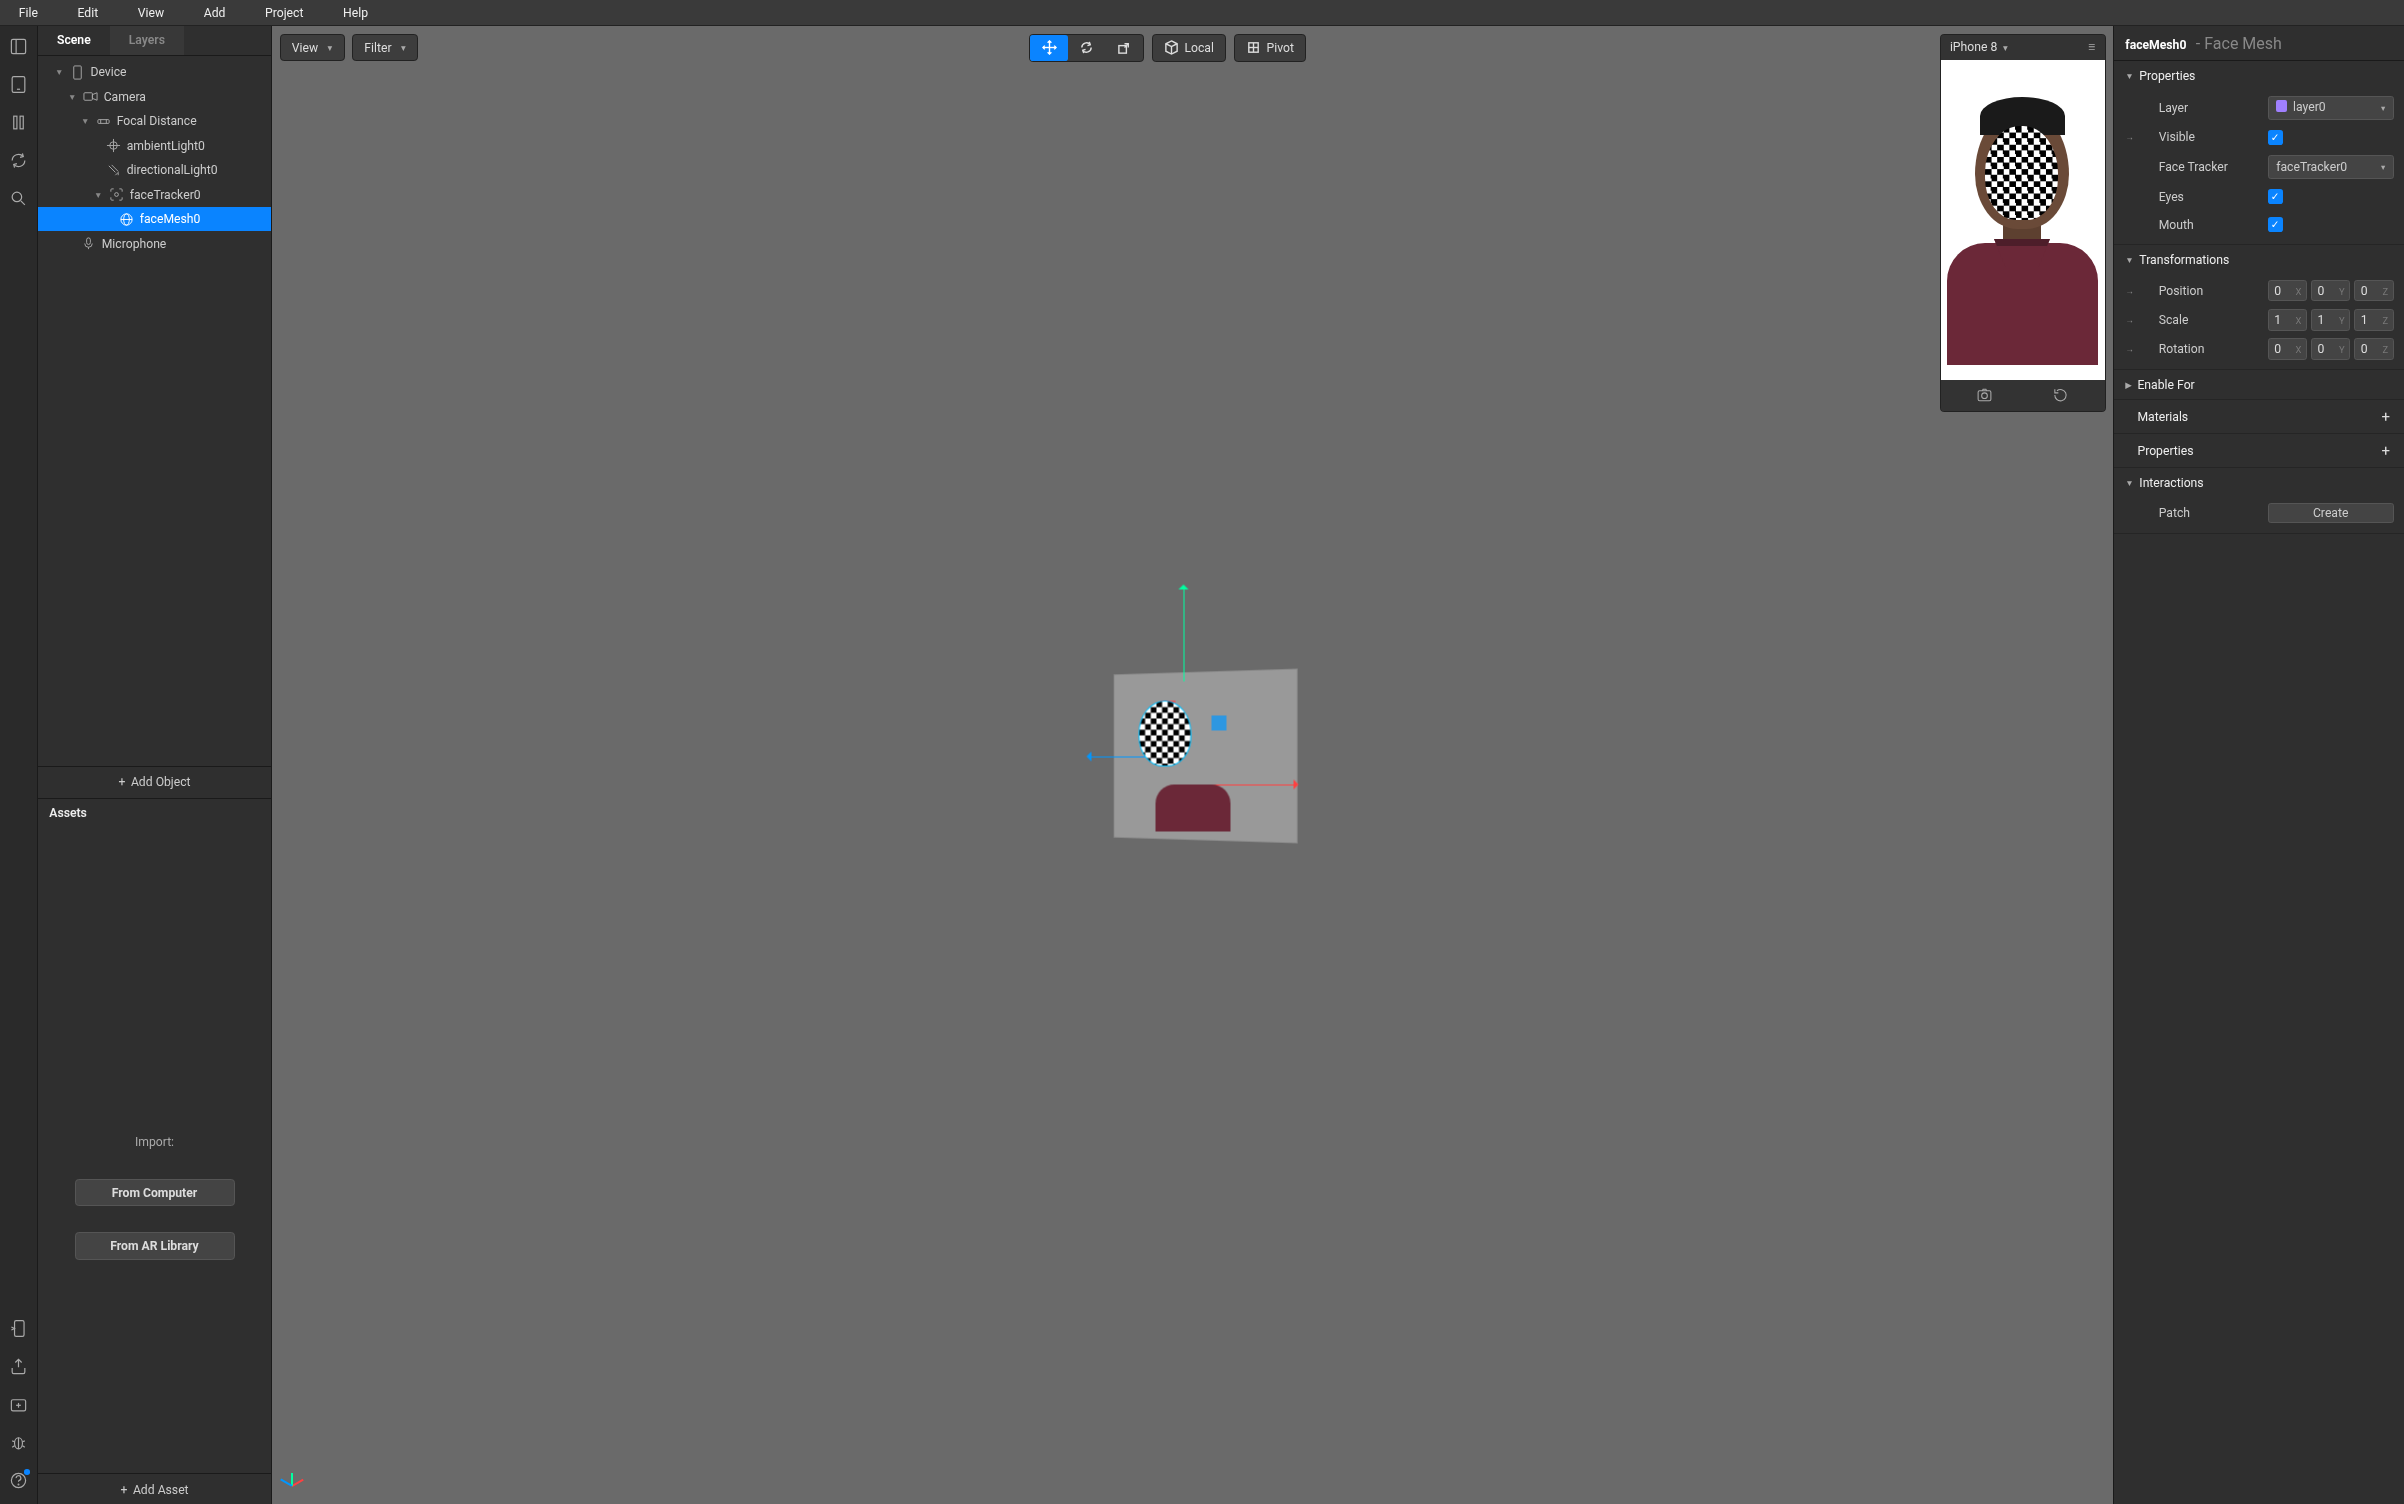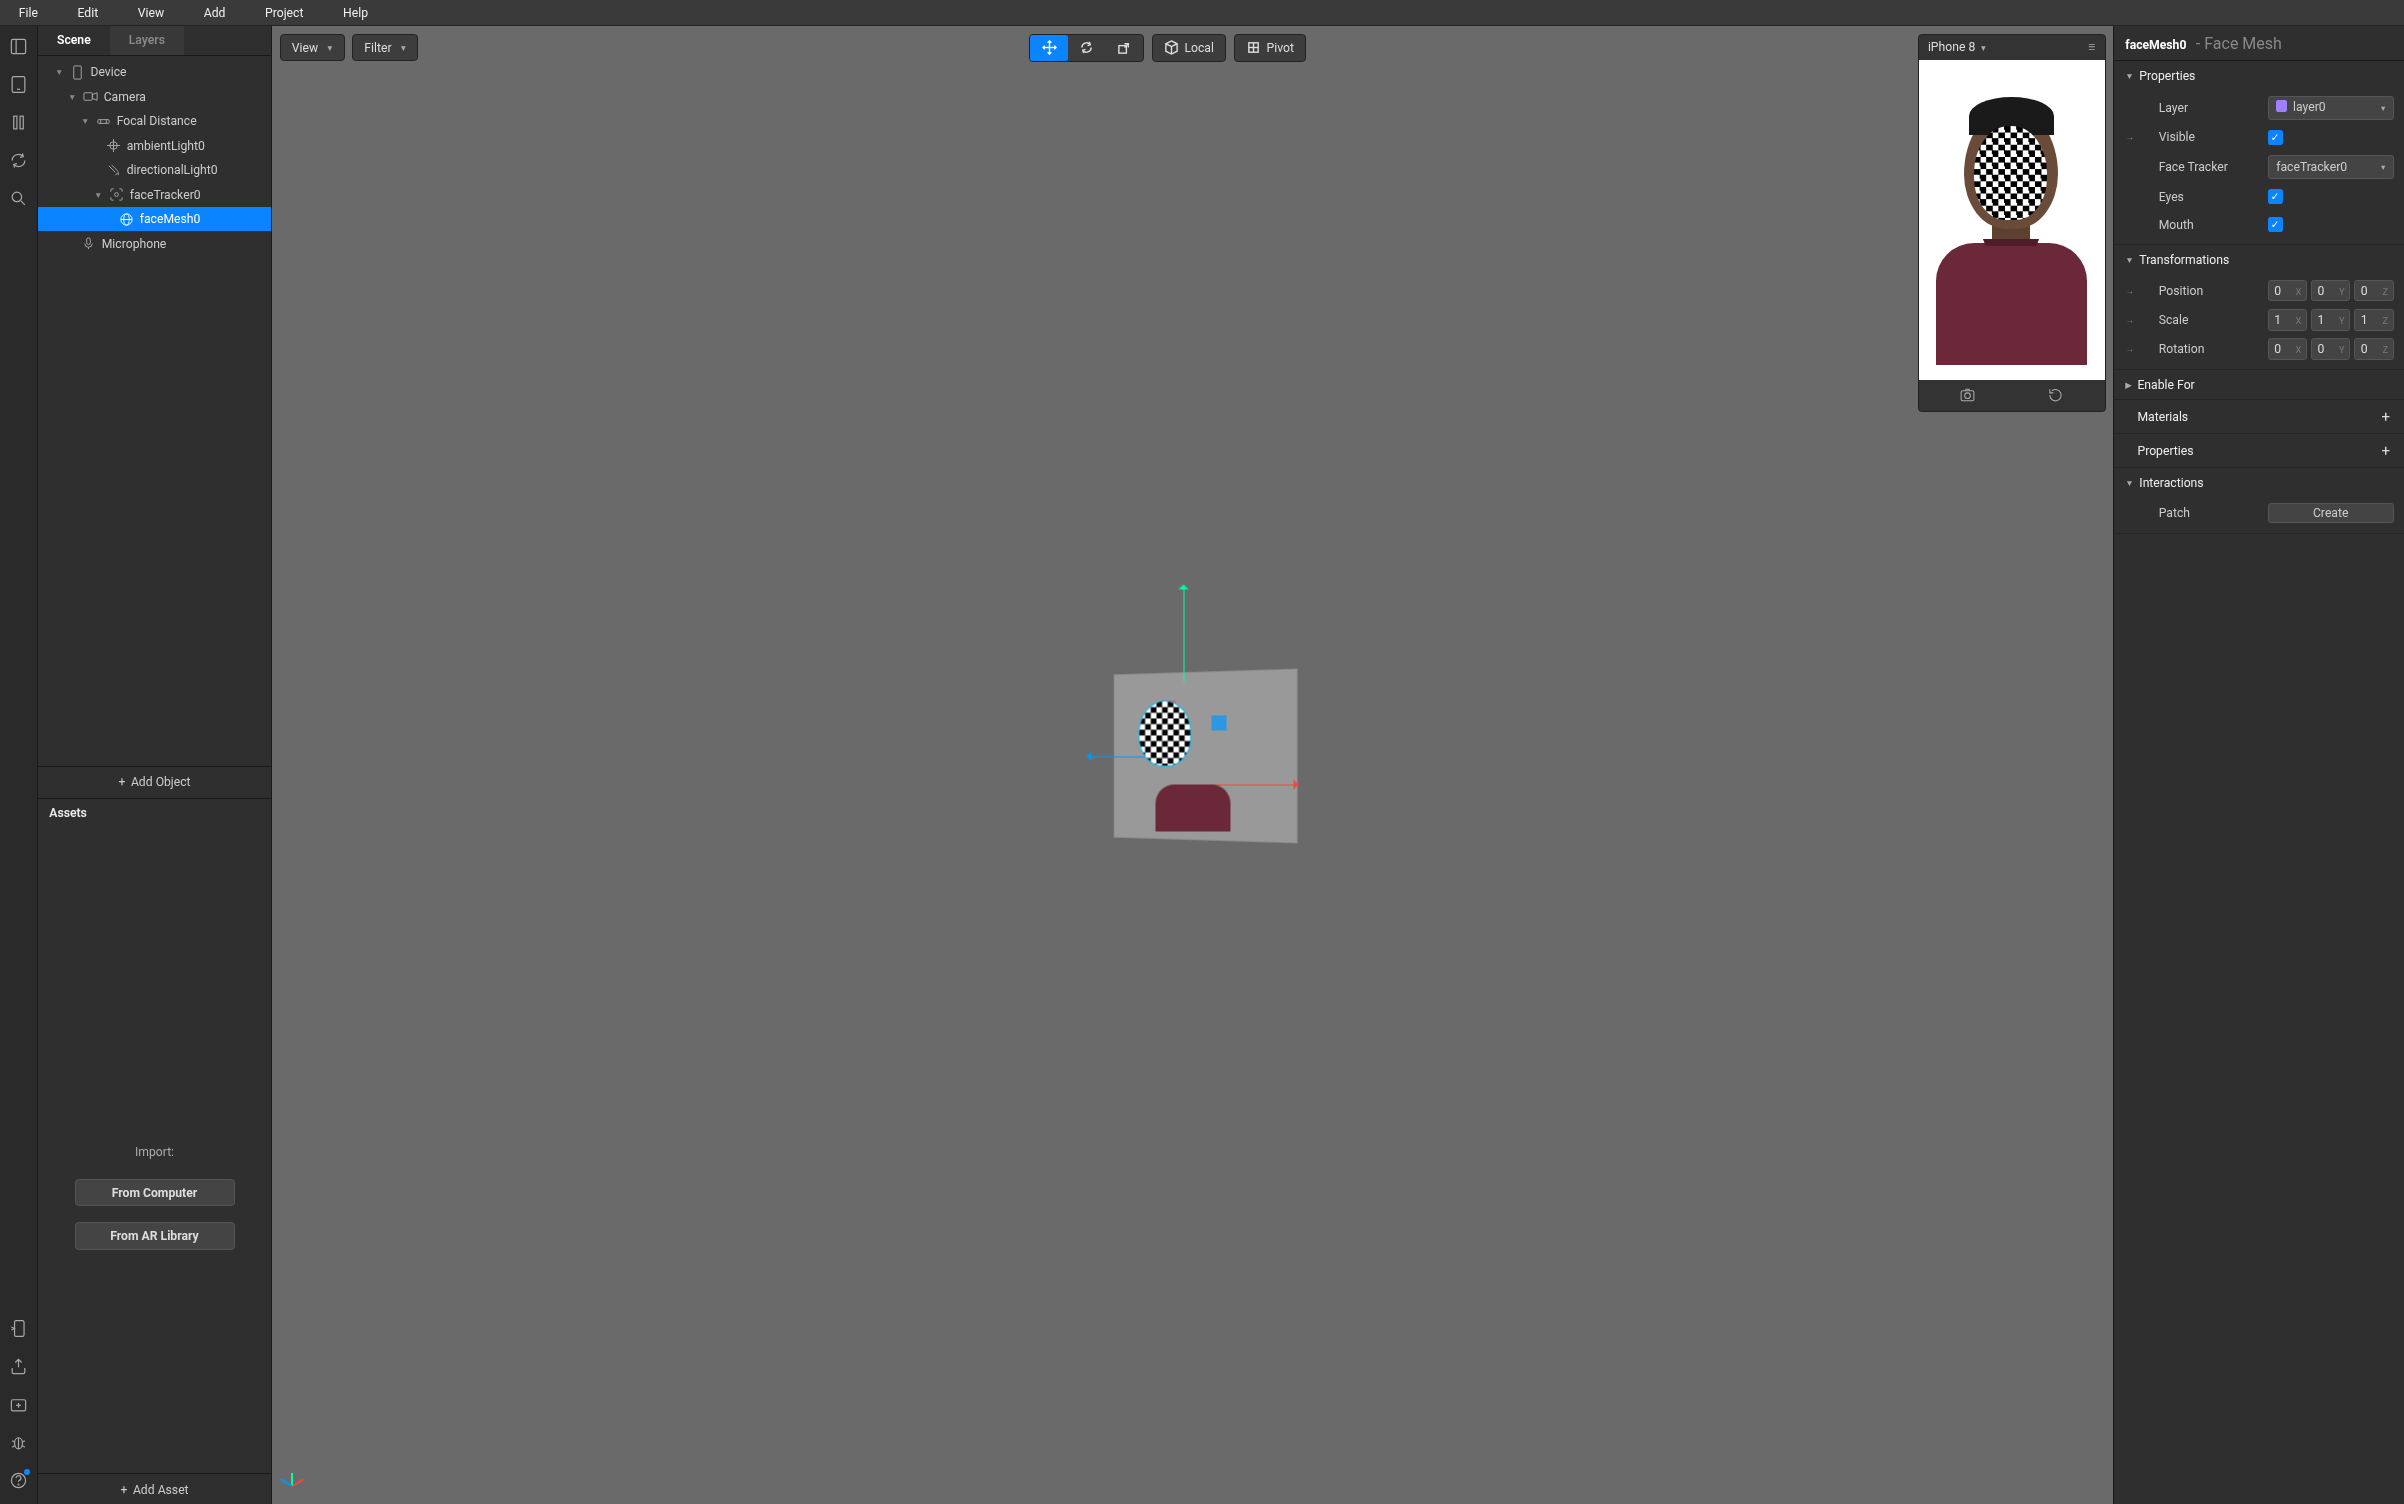--- a/index.html
+++ b/index.html
@@ -25,21 +25,21 @@
 .scene-tree { flex: 1; overflow: auto; padding-top: 3.8px; }
 .tree-row { display: flex; align-items: center; height: 24.5px; padding: 0 7.5px; cursor: pointer; gap: 5.6px; }
 .tree-row.selected { background: #0a84ff; color: #fff; }
 .tree-indent { display: inline-block; }
 .tree-caret { width: 9.4px; color: #888; font-size: 8.5px; }
 .tree-icon { width: 15px; height: 15px; display: inline-flex; align-items: center; justify-content: center; color: #aaa; }
 .tree-row.selected .tree-icon { color: #fff; }
 .add-object-btn { height: 32px; display: flex; align-items: center; justify-content: center; gap: 5.6px; border-top: 0.9px solid #1a1a1a; cursor: pointer; }
 .assets-panel { flex: 0 0 auto; border-top: 1.9px solid #1a1a1a; display: flex; flex-direction: column; }
 .assets-header { padding: 7.5px 11.3px; font-weight: 600; color: #eee; }
-.assets-body { flex: 1; display: flex; flex-direction: column; justify-content: center; align-items: center; gap: 16px; padding: 113px 19px 19px; }
+.assets-body { flex: 1; display: flex; flex-direction: column; justify-content: center; align-items: center; gap: 26px; padding: 113px 19px 19px; }
 .import-label { color: #aaa; margin-bottom: 3.8px; }
 .import-btn { width: 160px; padding: 5.6px 0; background: #444; border: 0.9px solid #555; border-radius: 3.8px; text-align: center; cursor: pointer; color: #ddd; font-weight: bold; }
 .add-asset-btn { height: 32px; display: flex; align-items: center; justify-content: center; gap: 5.6px; border-top: 0.9px solid #1a1a1a; cursor: pointer; }
 
 
 .viewport { flex: 1; background: #6a6a6a; position: relative; }
 .viewport-toolbar { position: absolute; top: 7.5px; left: 7.5px; right: 7.5px; display: flex; gap: 7.5px; align-items: center; }
 .vt-group { display: flex; gap: 0; background: #3d3d3d; border: 0.9px solid #222; border-radius: 3.8px; align-items: center; }
 .vt-btn { padding: 5.6px 11.3px; color: #ddd; cursor: pointer; display: flex; align-items: center; gap: 5.6px; border-radius: 2.8px; }
 .vt-btn.dropdown::after { content: "▾"; font-size: 9.4px; margin-left: 3.8px; color: #aaa; }
@@ -62,21 +62,21 @@
 .red-sq { position: absolute; width: 15px; height: 15px; background: #ff4040; top: 38px; left: 90px; opacity: .7; }
 .blue-sq { position: absolute; width: 15px; height: 15px; background: #0096ff; top: 53px; left: 141px; opacity: .7; }
 
 .axis-gizmo { position: absolute; bottom: 19px; left: 19px; width: 28px; height: 28px; }
 .axis-gizmo .ax { position: absolute; width: 1.9px; height: 13px; bottom: 0; left: 0; transform-origin: bottom; }
 .axis-gizmo .ax.r { background: #ff4040; transform: rotate(60deg); }
 .axis-gizmo .ax.g { background: #00ffa0; }
 .axis-gizmo .ax.b { background: #0096ff; transform: rotate(-60deg); }
 
 
-.device-preview { position: absolute; top: 7.5px; right: 7.5px; width: 188px; background: #2a2a2a; border-radius: 3.8px; overflow: hidden; border: 0.9px solid #222; }
+.device-preview { position: absolute; top: 7.5px; right: 7.5px; width: 166px; background: #2a2a2a; border-radius: 3.8px; overflow: hidden; border: 0.9px solid #222; }
 .device-header { display: flex; align-items: center; justify-content: space-between; padding: 5.6px 9.4px; background: #333; }
 .device-name { color: #ddd; }
 .device-menu { color: #aaa; cursor: pointer; }
 .device-screen { width: 100%; height: 320px; background: #fff; position: relative; display: flex; align-items: center; justify-content: center; }
 .face-preview { position: relative; width: 151px; height: 264px; }
 .head { position: absolute; top: 19px; left: 28px; width: 94px; height: 122px; background: #6a4a38; border-radius: 50% 50% 45% 45% / 55% 55% 45% 45%; }
 .hair { position: absolute; top: 9.4px; left: 33px; width: 85px; height: 38px; background: #1a1a1a; border-radius: 50% 50% 0 0; }
 .neck { position: absolute; top: 132px; left: 56px; width: 38px; height: 28px; background: #5d4030; }
 .big-shirt { position: absolute; top: 155px; left: 0; width: 151px; height: 122px; background: #6b2838; border-radius: 38px 38px 0 0; }
 .collar { position: absolute; top: 151px; left: 47px; width: 56px; height: 28px; background: #6b2838; border-top: 7.5px solid #4d1e2a; clip-path: polygon(0 0, 100% 0, 80% 100%, 20% 100%); }

